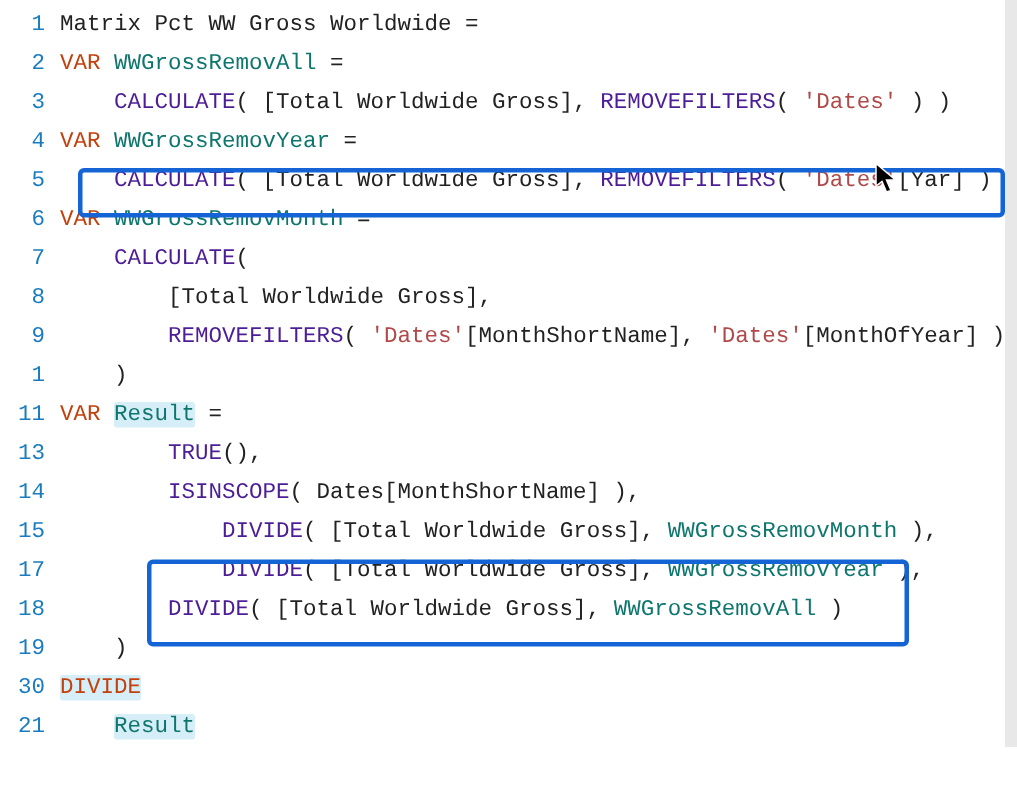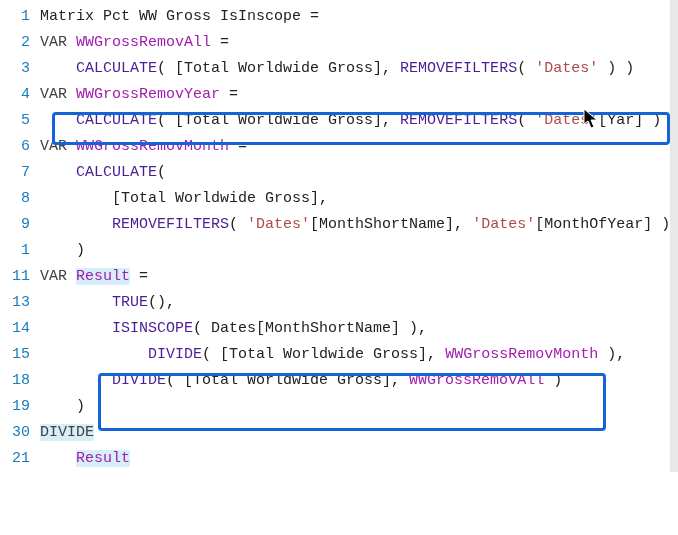--- a/index.html
+++ b/index.html
@@ -28,23 +28,23 @@
     text-align: right;
     color: #1a7cbf;
     padding-right: 10px;
     flex: 0 0 auto;
     user-select: none;
   }
   .code {
     flex: 1 1 auto;
   }
   
-  .kw { color: #404040; }           
+  .kw { color: #c2410c; }           
   .fn { color: #4c1d95; }           
-  .id-teal { color: #a21caf; }
+  .id-teal { color: #0f766e; }
   .str { color: #b04a4a; }          
   .plain { color: #222; }
   .highlight-bg {
     background: #d6eef7;
     border-radius: 2px;
   }
   .box {
     position: absolute;
     border: 3px solid #1464d6;
     border-radius: 4px;
@@ -63,21 +63,21 @@
     background: #e8e8e8;
   }
 </style>
 </head>
 <body>
 
 <div class="editor">
 
   <div class="row">
     <div class="gutter">1</div>
-    <div class="code"><span class="plain">Matrix Pct WW Gross IsInscope =</span></div>
+    <div class="code"><span class="plain">Matrix Pct WW Gross Worldwide =</span></div>
   </div>
 
   <div class="row">
     <div class="gutter">2</div>
     <div class="code"><span class="kw">VAR</span><span> </span><span class="id-teal">WWGrossRemovAll</span><span> =</span></div>
   </div>
 
   <div class="row">
     <div class="gutter">3</div>
     <div class="code"><span>    </span><span class="fn">CALCULATE</span><span>( </span><span class="plain">[Total Worldwide Gross]</span><span>, </span><span class="fn">REMOVEFILTERS</span><span>( </span><span class="str">'Dates'</span><span> ) )</span></div>
@@ -133,20 +133,24 @@
     <div class="gutter">14</div>
     <div class="code"><span>        </span><span class="fn">ISINSCOPE</span><span>( Dates[MonthShortName] ),</span></div>
   </div>
 
   <div class="row">
     <div class="gutter">15</div>
     <div class="code"><span>            </span><span class="fn">DIVIDE</span><span>( </span><span class="plain">[Total Worldwide Gross]</span><span>, </span><span class="id-teal">WWGrossRemovMonth</span><span> ),</span></div>
   </div>
 
 
+  <div class="row">
+    <div class="gutter">17</div>
+    <div class="code"><span>            </span><span class="fn">DIVIDE</span><span>( </span><span class="plain">[Total Worldwide Gross]</span><span>, </span><span class="id-teal">WWGrossRemovYear</span><span> ),</span></div>
+  </div>
 
   <div class="row">
     <div class="gutter">18</div>
     <div class="code"><span>        </span><span class="fn">DIVIDE</span><span>( </span><span class="plain">[Total Worldwide Gross]</span><span>, </span><span class="id-teal">WWGrossRemovAll</span><span> )</span></div>
   </div>
 
   <div class="row">
     <div class="gutter">19</div>
     <div class="code"><span>    </span><span>)</span></div>
   </div>

